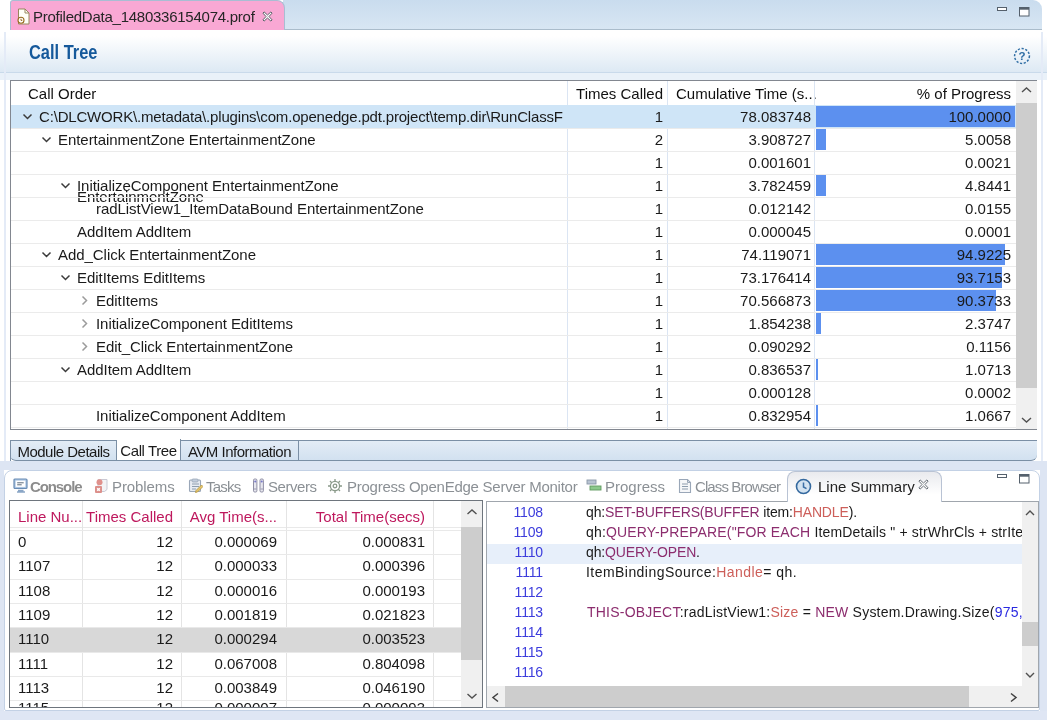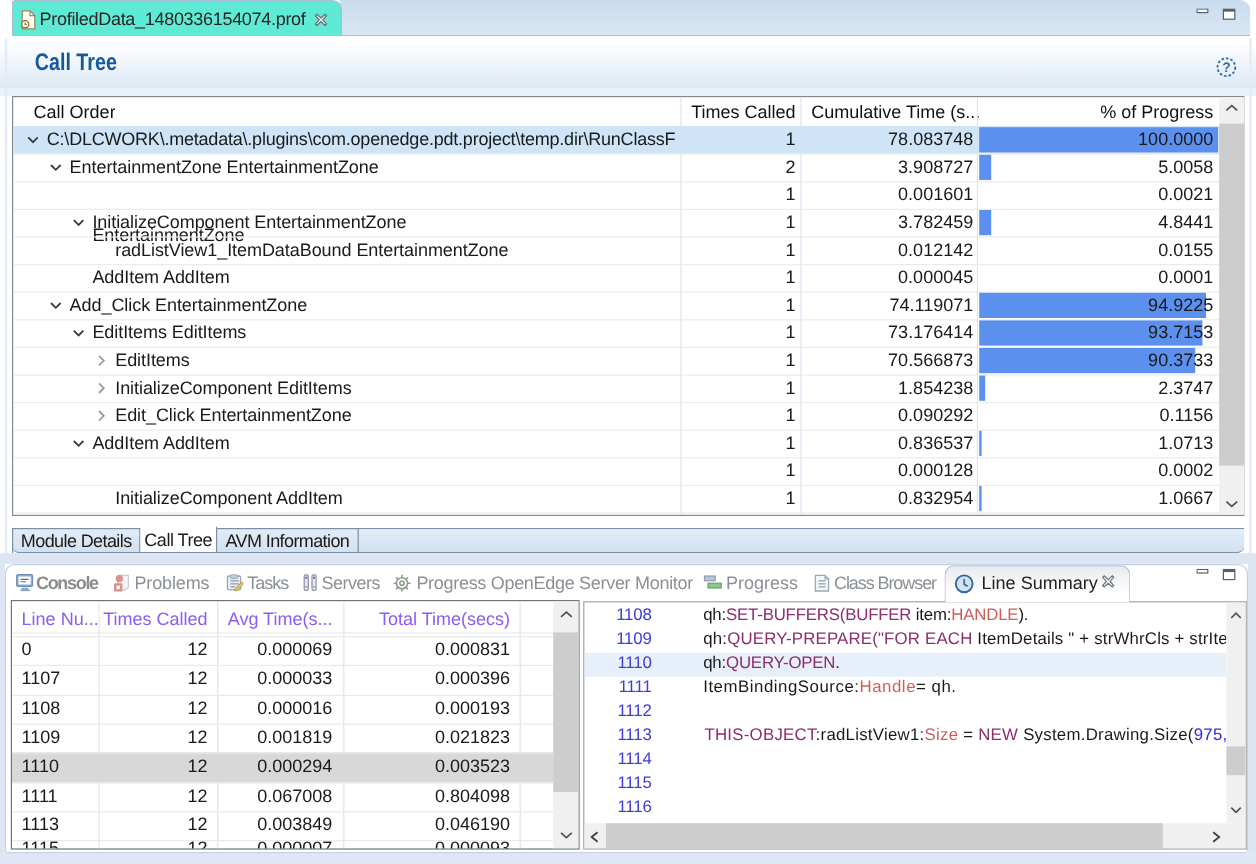--- a/index.html
+++ b/index.html
@@ -1,21 +1,21 @@
 <!DOCTYPE html>
 <html><head><meta charset="utf-8">
 <style>
 html,body{margin:0;padding:0;}
 body{width:1047px;height:720px;position:relative;overflow:hidden;background:#fff;
   font-family:"Liberation Sans",sans-serif;font-size:15px;color:#1a1a1a;
   -webkit-font-smoothing:antialiased;}
 .abs{position:absolute;}
 
 #tabbar{left:283px;top:0;width:759px;height:30px;background:linear-gradient(#c9dcee,#d8e6f3);border-bottom:1px solid #aabccb;border-radius:0 9px 0 0;box-sizing:border-box;}
-#edtab{left:10px;top:0px;width:273px;height:30px;background:#5eead4;border:1px solid #a9bdd3;
+#edtab{left:10px;top:0px;width:273px;height:30px;background:#f9a8d4;border:1px solid #a9bdd3;
   border-bottom:none;border-radius:3px 8px 0 0;}
 #edtab .txt{position:absolute;left:22px;top:7px;font-size:15px;letter-spacing:-0.25px;color:#262626;}
 
 #titleband{left:0;top:30px;width:1047px;height:42px;background:linear-gradient(#ffffff 15%,#dde9f4);}
 #title{left:29px;top:41px;font-size:20px;font-weight:bold;color:#15599b;transform:scaleX(0.82);transform-origin:left;}
 
 #ttab{left:10px;top:80px;width:1027px;height:350px;border:1px solid #828790;background:#fff;box-sizing:border-box;}
 .colsep{position:absolute;top:0;width:1px;height:348px;background:#dbe5f3;}
 .hrow{position:absolute;left:0;width:1014px;height:1px;background:#ebebeb;}
 .tr{position:absolute;left:0;width:1005px;height:23px;}
@@ -319,21 +319,21 @@
       <path d="M0.9 2.1 L2.1 0.9 L5.5 4.0 L8.9 0.9 L10.1 2.1 L7.0 5.5 L10.1 8.9 L8.9 10.1 L5.5 7.0 L2.1 10.1 L0.9 8.9 L4.0 5.5 Z" fill="#fbfbfb" stroke="#6a7078" stroke-width="1"></path>
     </svg>
 <svg class="abs" style="left:997px;top:474px" width="34" height="10" viewBox="0 0 34 10">
       <rect x="0.5" y="0.5" width="9" height="3" fill="#fff" stroke="#55606c" stroke-width="1"></rect>
       <rect x="22.5" y="0.5" width="9.5" height="8.5" fill="#fff" stroke="#55606c" stroke-width="1"></rect>
       <rect x="22.5" y="0.5" width="9.5" height="2.2" fill="#55606c"></rect>
     </svg>
 </div>
 
 <div class="abs" id="ltab">
-  <div class="lr" style="top:0;height:26px;color:#8b5cf6;">
+  <div class="lr" style="top:0;height:26px;color:#be185d;">
     <span class="c1" style="top:7px;">Line Nu...</span>
     <span class="c2" style="top:7px;">Times Called</span>
     <span class="c3" style="top:7px;">Avg Time(s...</span>
     <span class="c4" style="top:7px;">Total Time(secs)</span>
   </div>
   <div class="lrow" style="top:26px;"></div>
   <div class="lcolsep" style="left:72px"></div>
   <div class="lcolsep" style="left:171px"></div>
   <div class="lcolsep" style="left:276px"></div>
   <div class="lcolsep" style="left:423px"></div>

